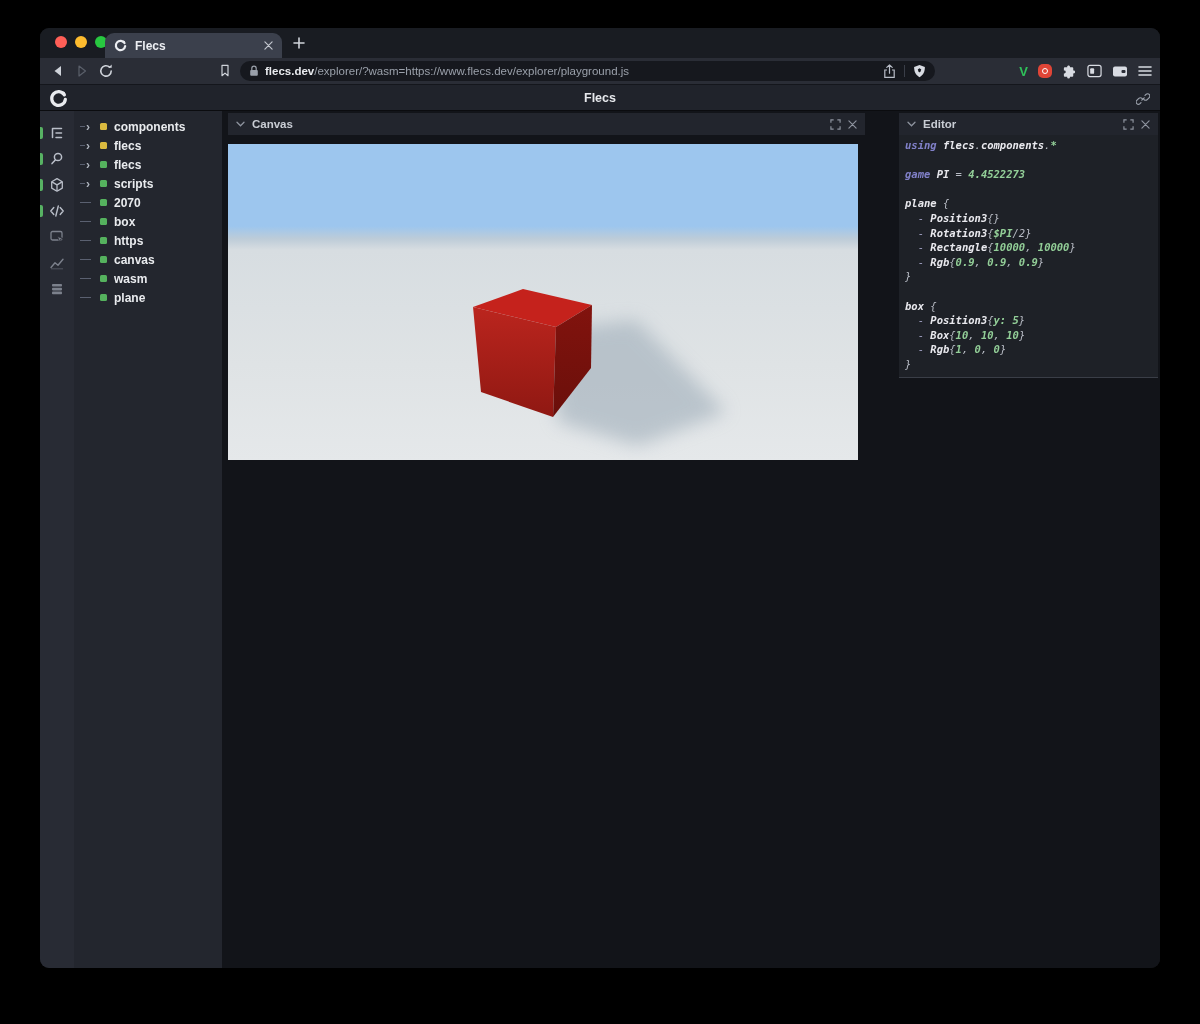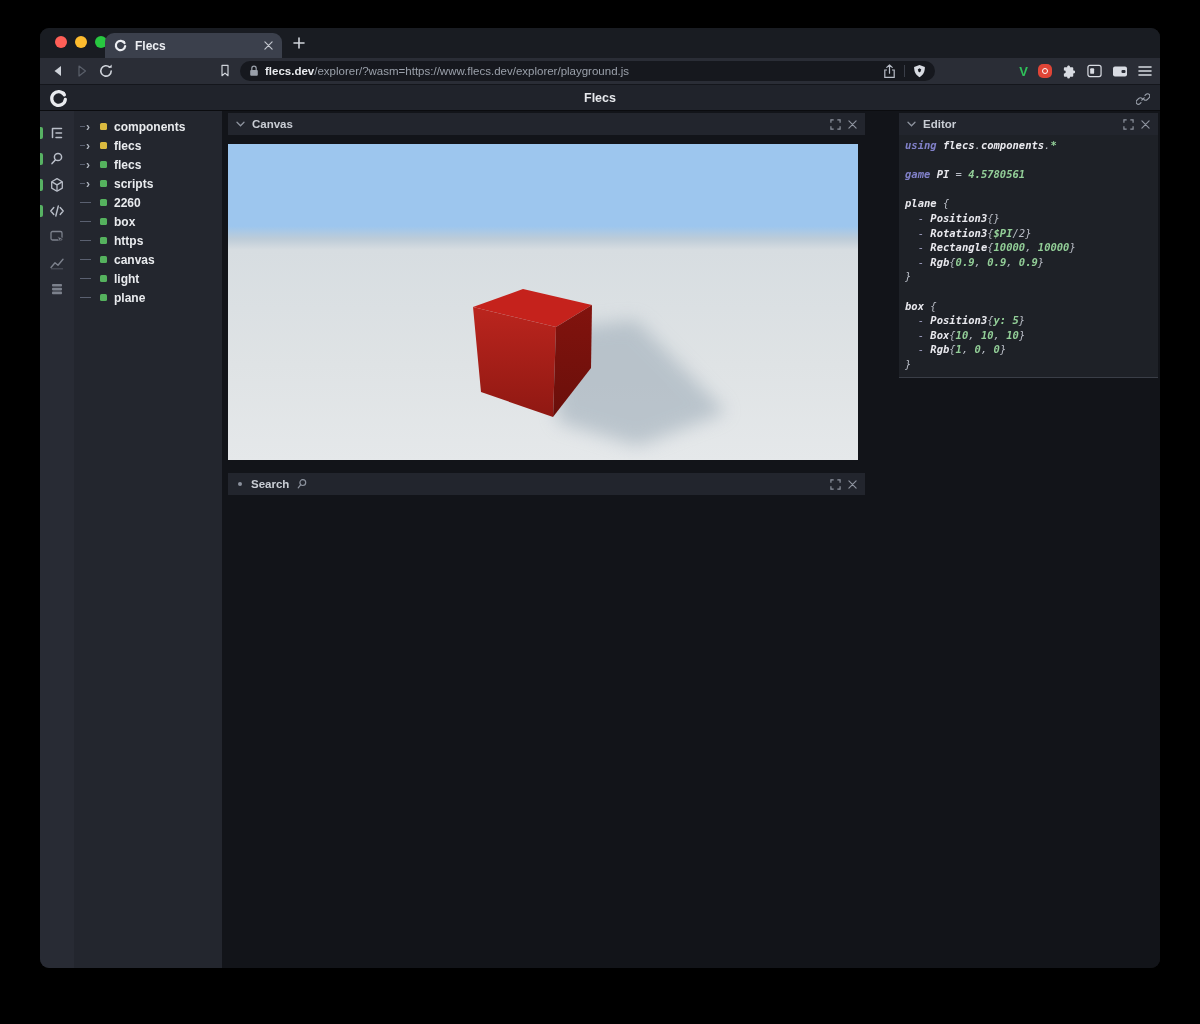--- a/index.html
+++ b/index.html
@@ -275,21 +275,21 @@
             <span class="chev">›</span>
           </span>
           <span class="sq green"></span>
           <span class="tree-label">scripts</span>
         </div>
         <div class="tree-row">
           <span class="tree-prefix">
             <span class="conn long"></span>
           </span>
           <span class="sq green"></span>
-          <span class="tree-label">2260</span>
+          <span class="tree-label">2070</span>
         </div>
         <div class="tree-row">
           <span class="tree-prefix">
             <span class="conn long"></span>
           </span>
           <span class="sq green"></span>
           <span class="tree-label">box</span>
         </div>
         <div class="tree-row">
           <span class="tree-prefix">
@@ -303,21 +303,21 @@
             <span class="conn long"></span>
           </span>
           <span class="sq green"></span>
           <span class="tree-label">canvas</span>
         </div>
         <div class="tree-row">
           <span class="tree-prefix">
             <span class="conn long"></span>
           </span>
           <span class="sq green"></span>
-          <span class="tree-label">light</span>
+          <span class="tree-label">wasm</span>
         </div>
         <div class="tree-row">
           <span class="tree-prefix">
             <span class="conn long"></span>
           </span>
           <span class="sq green"></span>
           <span class="tree-label">plane</span>
         </div>
       </div>
 
@@ -368,41 +368,20 @@
                 </filter>
             </defs>
             <rect x="0" y="0" width="630" height="316" fill="url(#bgGrad)"></rect>
             <polygon points="322,186 408,176 498,268 410,302 330,278" filter="url(#softblur)" opacity="0.6" fill="#9fadb9"></polygon>
             <polygon points="295,145 364,161 328,183 245,163" fill="#c5221c"></polygon>
             <polygon points="245,163 328,183 325,273 253,248" fill="url(#frontGrad)"></polygon>
             <polygon points="328,183 364,161 363,224 325,273" fill="url(#rightGrad)"></polygon>
           </svg>
         </div>
 
-        <div class="panel-header search-head">
-          <span class="dot"></span>
-          <span>Search</span>
-          <span class="ph-icon">
-            <svg width="12" height="12" viewBox="0 0 12 12">
-                <circle cx="6.8" cy="4.6" r="2.9" stroke="currentColor" stroke-width="1.2" fill="none"></circle>
-                <path d="M4.6 6.9 2.2 9.8" stroke="currentColor" stroke-width="1.2" stroke-linecap="round"></path>
-              </svg>
-          </span>
-          <span class="spacer"></span>
-          <span class="ph-icon">
-            <svg width="11" height="11" viewBox="0 0 12 12">
-                <path d="M1 4V1h3M8 1h3v3M11 8v3H8M4 11H1V8" stroke="currentColor" stroke-width="1.3" fill="none"></path>
-              </svg>
-          </span>
-          <span class="ph-icon">
-            <svg width="9" height="9" viewBox="0 0 10 10">
-                <path d="M1 1l8 8M9 1 1 9" stroke="currentColor" stroke-width="1.3" stroke-linecap="round"></path>
-              </svg>
-          </span>
-        </div>
       </div>
 
       <div class="panel-col editor-col">
         <div class="panel-header">
           <span class="ph-icon">
             <svg width="9" height="6" viewBox="0 0 9 6">
                 <path d="M1 1.2 4.5 4.8 8 1.2" stroke="currentColor" stroke-width="1.3" fill="none" stroke-linecap="round"></path>
               </svg>
           </span>
           <span>Editor</span>
@@ -414,21 +393,21 @@
           </span>
           <span class="ph-icon">
             <svg width="9" height="9" viewBox="0 0 10 10">
                 <path d="M1 1l8 8M9 1 1 9" stroke="currentColor" stroke-width="1.3" stroke-linecap="round"></path>
               </svg>
           </span>
         </div>
         <div class="editor-code">
             <div class="code-line"><span class="tok-kw">using</span><span class="tok-pl"> </span><span class="tok-b">flecs</span><span class="tok-pu">.</span><span class="tok-b">components</span><span class="tok-pu">.</span><span class="tok-num">*</span></div>
             <div class="code-line">&nbsp;</div>
-            <div class="code-line"><span class="tok-kw">game</span><span class="tok-pl"> </span><span class="tok-b">PI</span><span class="tok-pu"> = </span><span class="tok-num">4.5780561</span></div>
+            <div class="code-line"><span class="tok-kw">game</span><span class="tok-pl"> </span><span class="tok-b">PI</span><span class="tok-pu"> = </span><span class="tok-num">4.4522273</span></div>
             <div class="code-line">&nbsp;</div>
             <div class="code-line"><span class="tok-b">plane</span><span class="tok-pu"> {</span></div>
             <div class="code-line"><span class="tok-pl">  </span><span class="tok-dash">- </span><span class="tok-b">Position3</span><span class="tok-pu">{}</span></div>
             <div class="code-line"><span class="tok-pl">  </span><span class="tok-dash">- </span><span class="tok-b">Rotation3</span><span class="tok-pu">{</span><span class="tok-num">$PI</span><span class="tok-pu">/2}</span></div>
             <div class="code-line"><span class="tok-pl">  </span><span class="tok-dash">- </span><span class="tok-b">Rectangle</span><span class="tok-pu">{</span><span class="tok-num">10000</span><span class="tok-pu">, </span><span class="tok-num">10000</span><span class="tok-pu">}</span></div>
             <div class="code-line"><span class="tok-pl">  </span><span class="tok-dash">- </span><span class="tok-b">Rgb</span><span class="tok-pu">{</span><span class="tok-num">0.9</span><span class="tok-pu">, </span><span class="tok-num">0.9</span><span class="tok-pu">, </span><span class="tok-num">0.9</span><span class="tok-pu">}</span></div>
             <div class="code-line"><span class="tok-pu">}</span></div>
             <div class="code-line">&nbsp;</div>
             <div class="code-line"><span class="tok-b">box</span><span class="tok-pu"> {</span></div>
             <div class="code-line"><span class="tok-pl">  </span><span class="tok-dash">- </span><span class="tok-b">Position3</span><span class="tok-pu">{</span><span class="tok-num">y:</span><span class="tok-pl"> </span><span class="tok-num">5</span><span class="tok-pu">}</span></div>

